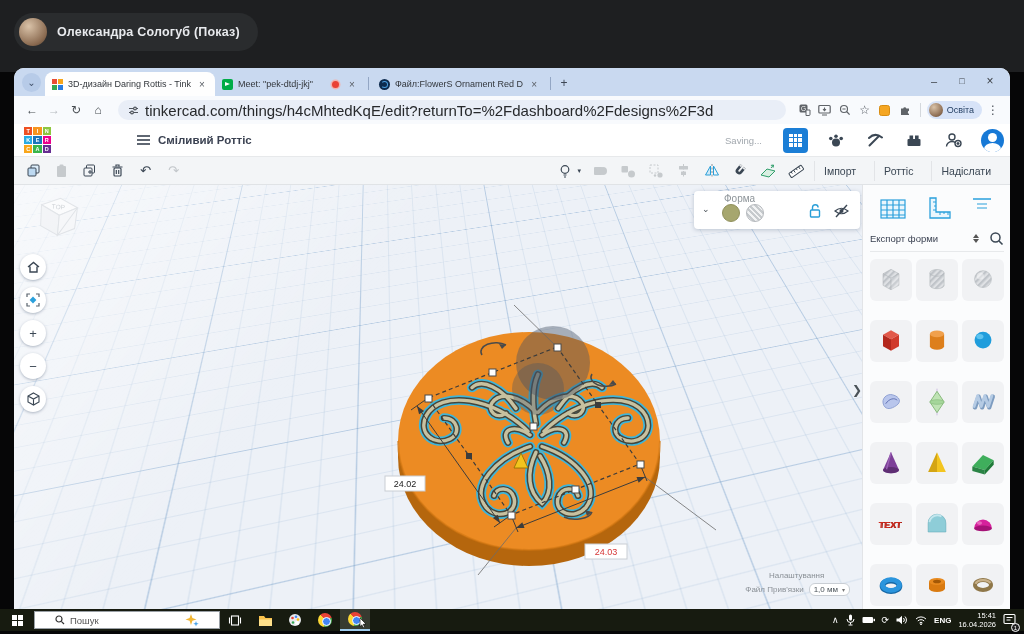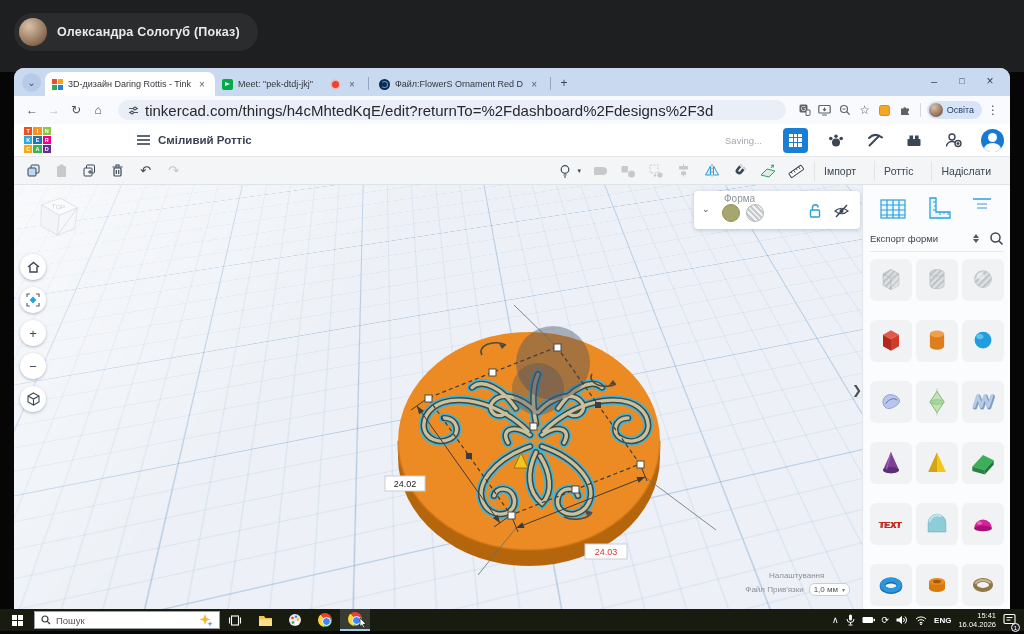--- a/index.html
+++ b/index.html
@@ -120,21 +120,21 @@
   .sort-arrows i.dn{border-top:4px solid #555}
   .tiles{display:grid;grid-template-columns:repeat(3,42px);grid-auto-rows:42px;gap:19px 4px}
   .tile{background:#f1f2f4;border-radius:6px;display:flex;align-items:center;justify-content:center}
   .tile svg{width:32px;height:32px}
 
   
   .taskbar{position:absolute;left:0;top:609px;width:1024px;height:22px;background:#171b10;display:flex;align-items:center;z-index:5}
   .start{width:34px;height:22px;display:flex;align-items:center;justify-content:center}
   .winlogo{width:11px;height:11px;display:grid;grid-template-columns:1fr 1fr;gap:1px}
   .winlogo i{background:#fff;display:block}
-  .tb-search{width:186px;height:18px;background:#fff;border:1px solid #9aa0a6;display:flex;align-items:center;gap:5px;padding:0 6px}
+  .tb-search{width:186px;height:18px;background:#fff;border:1px solid #9aa0a6;display:flex;align-items:center;gap:5px;padding:0 20px}
   .tb-search span{font-size:9.5px;color:#555;flex:1}
   .tb-app{width:30px;height:22px;display:flex;align-items:center;justify-content:center;position:relative}
   .tb-app.active{background:rgba(255,255,255,.14);border-bottom:2px solid #9ecbed}
   .chrome-ball{width:14px;height:14px;border-radius:50%;background:conic-gradient(from -45deg,#ea4335 0 33%,#4caf50 33% 66%,#fdd835 66% 100%);position:relative}
   .chrome-ball:after{content:"";position:absolute;left:3.5px;top:3.5px;width:7px;height:7px;border-radius:50%;background:#4285f4;border:1.5px solid #fff}
   .cursor{position:absolute;right:3px;bottom:1px}
   .tray{margin-left:auto;display:flex;align-items:center;gap:7px;padding-right:8px;color:#fff}
   .tray .glyph{font-size:9px;color:#fff}
   .lang{font-size:8px;font-weight:bold}
   .clock{text-align:right;font-size:7.5px;line-height:9px}

